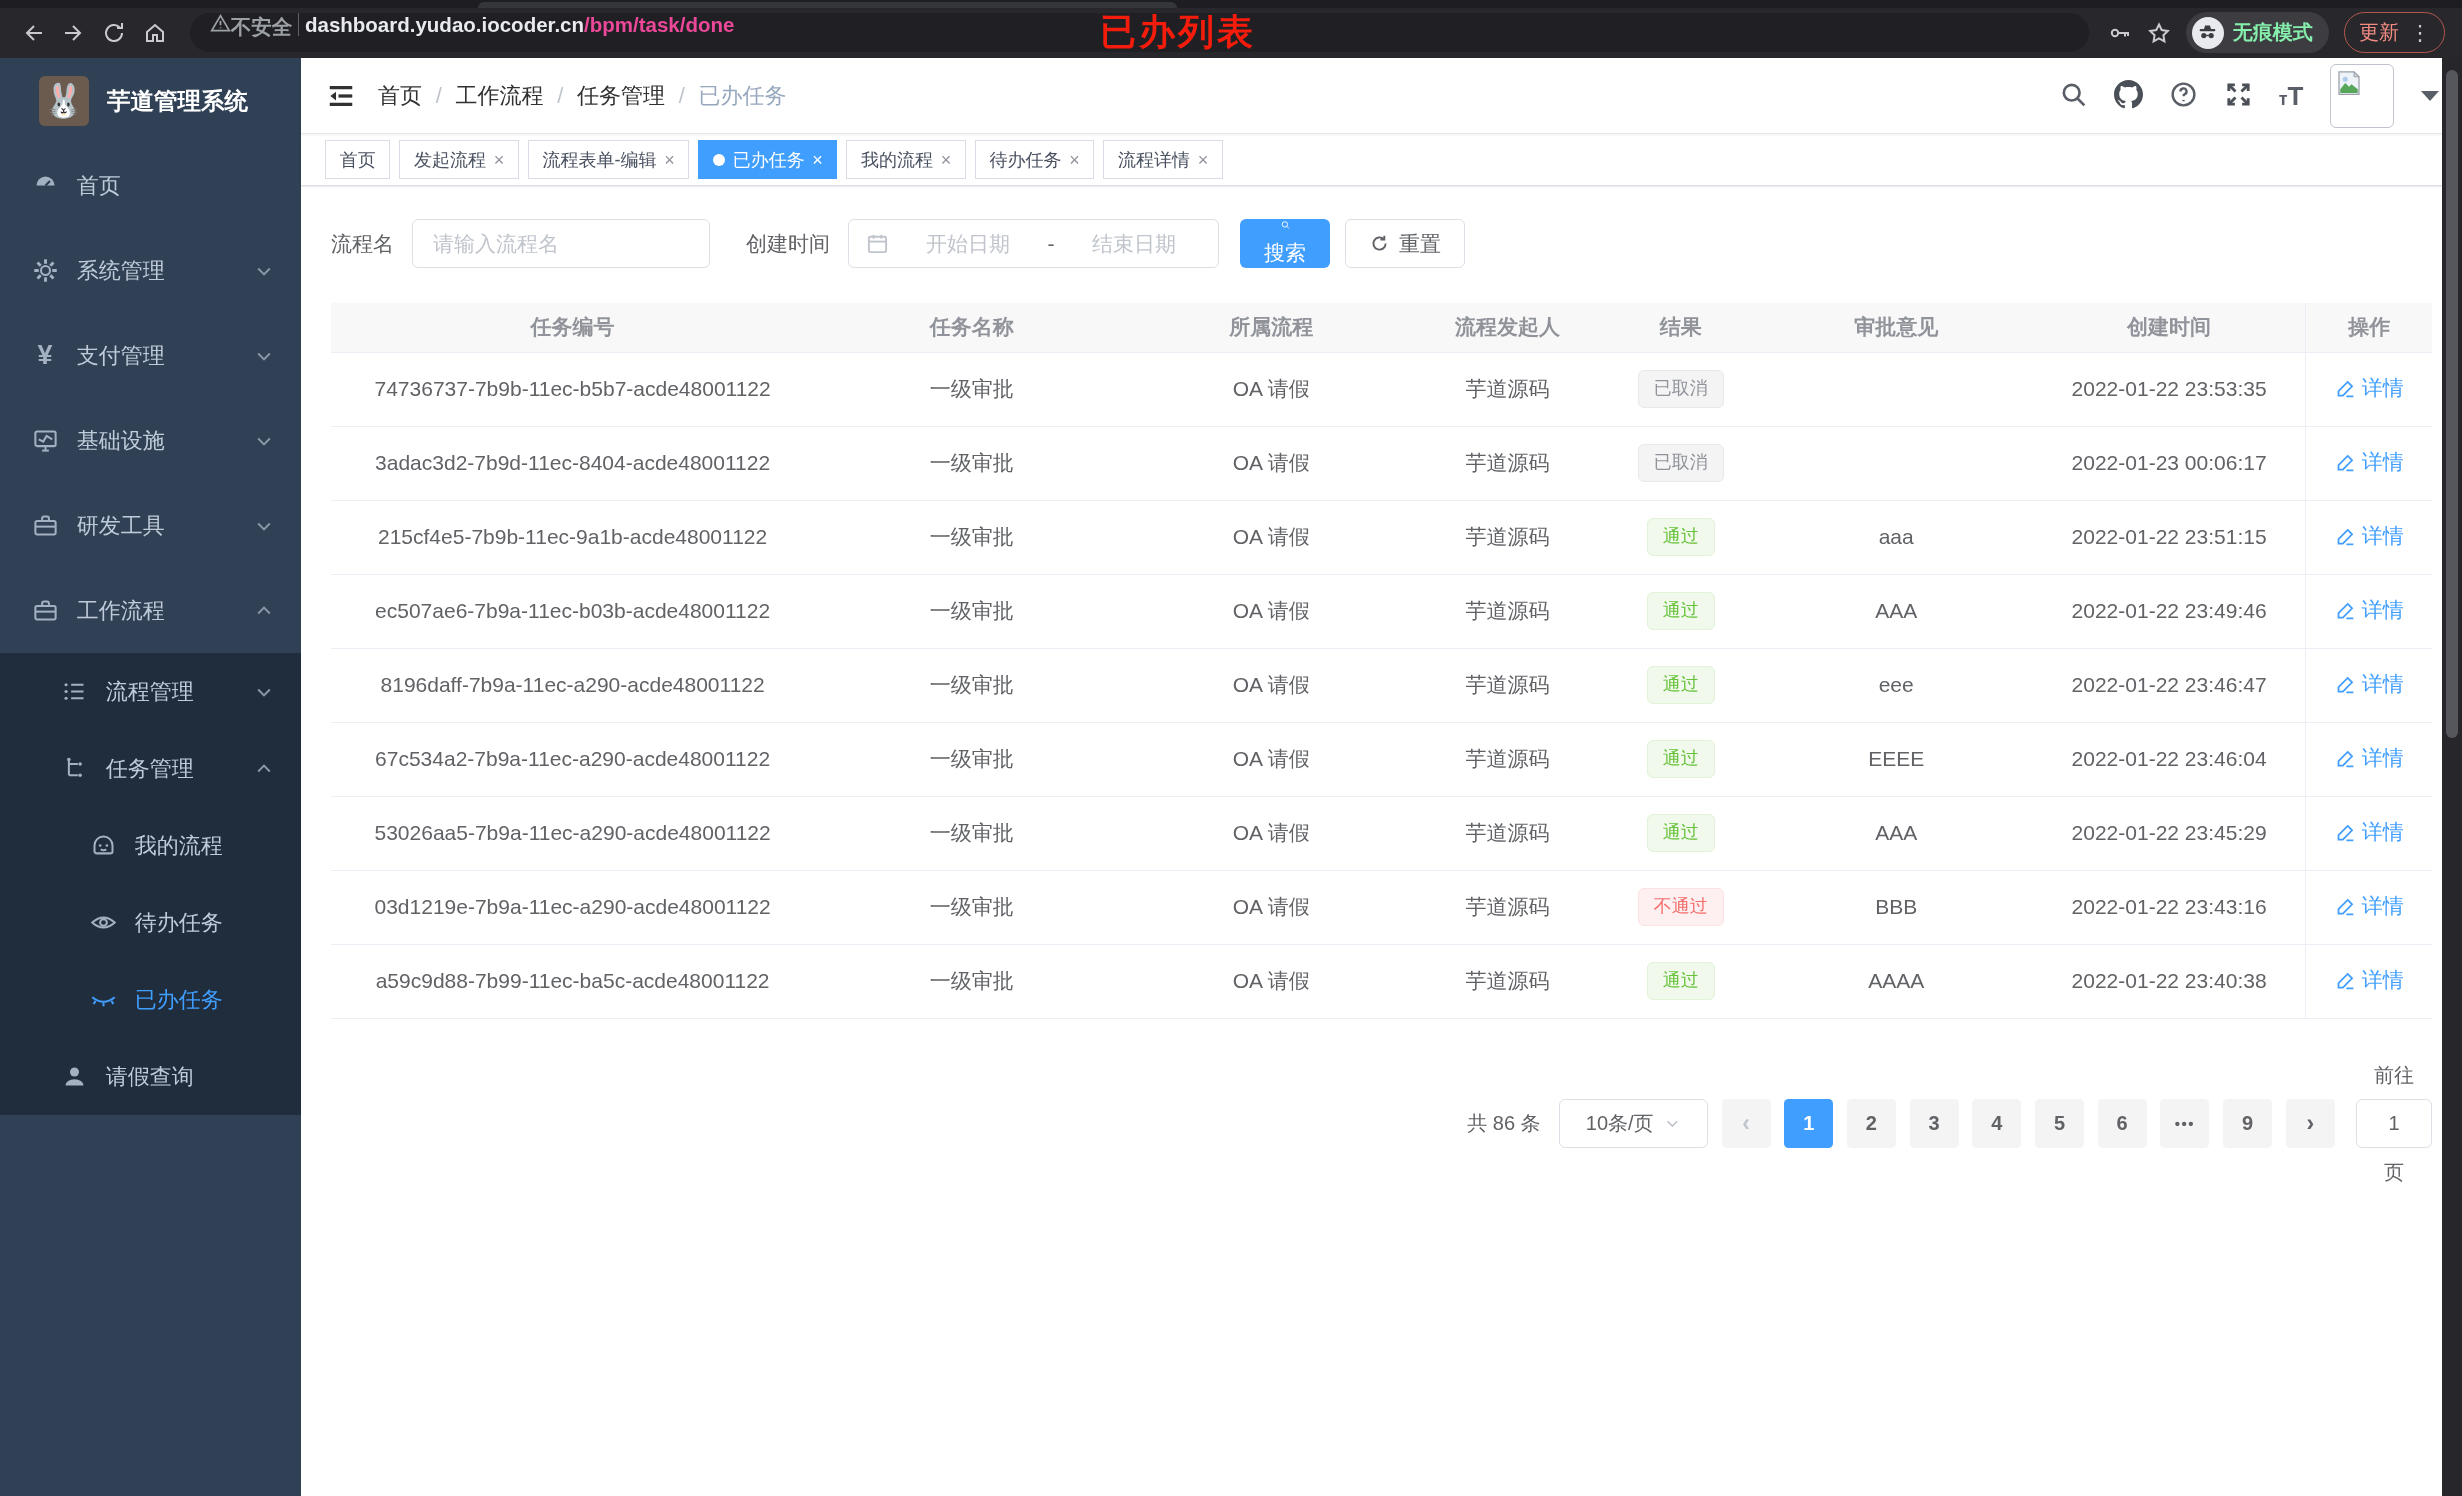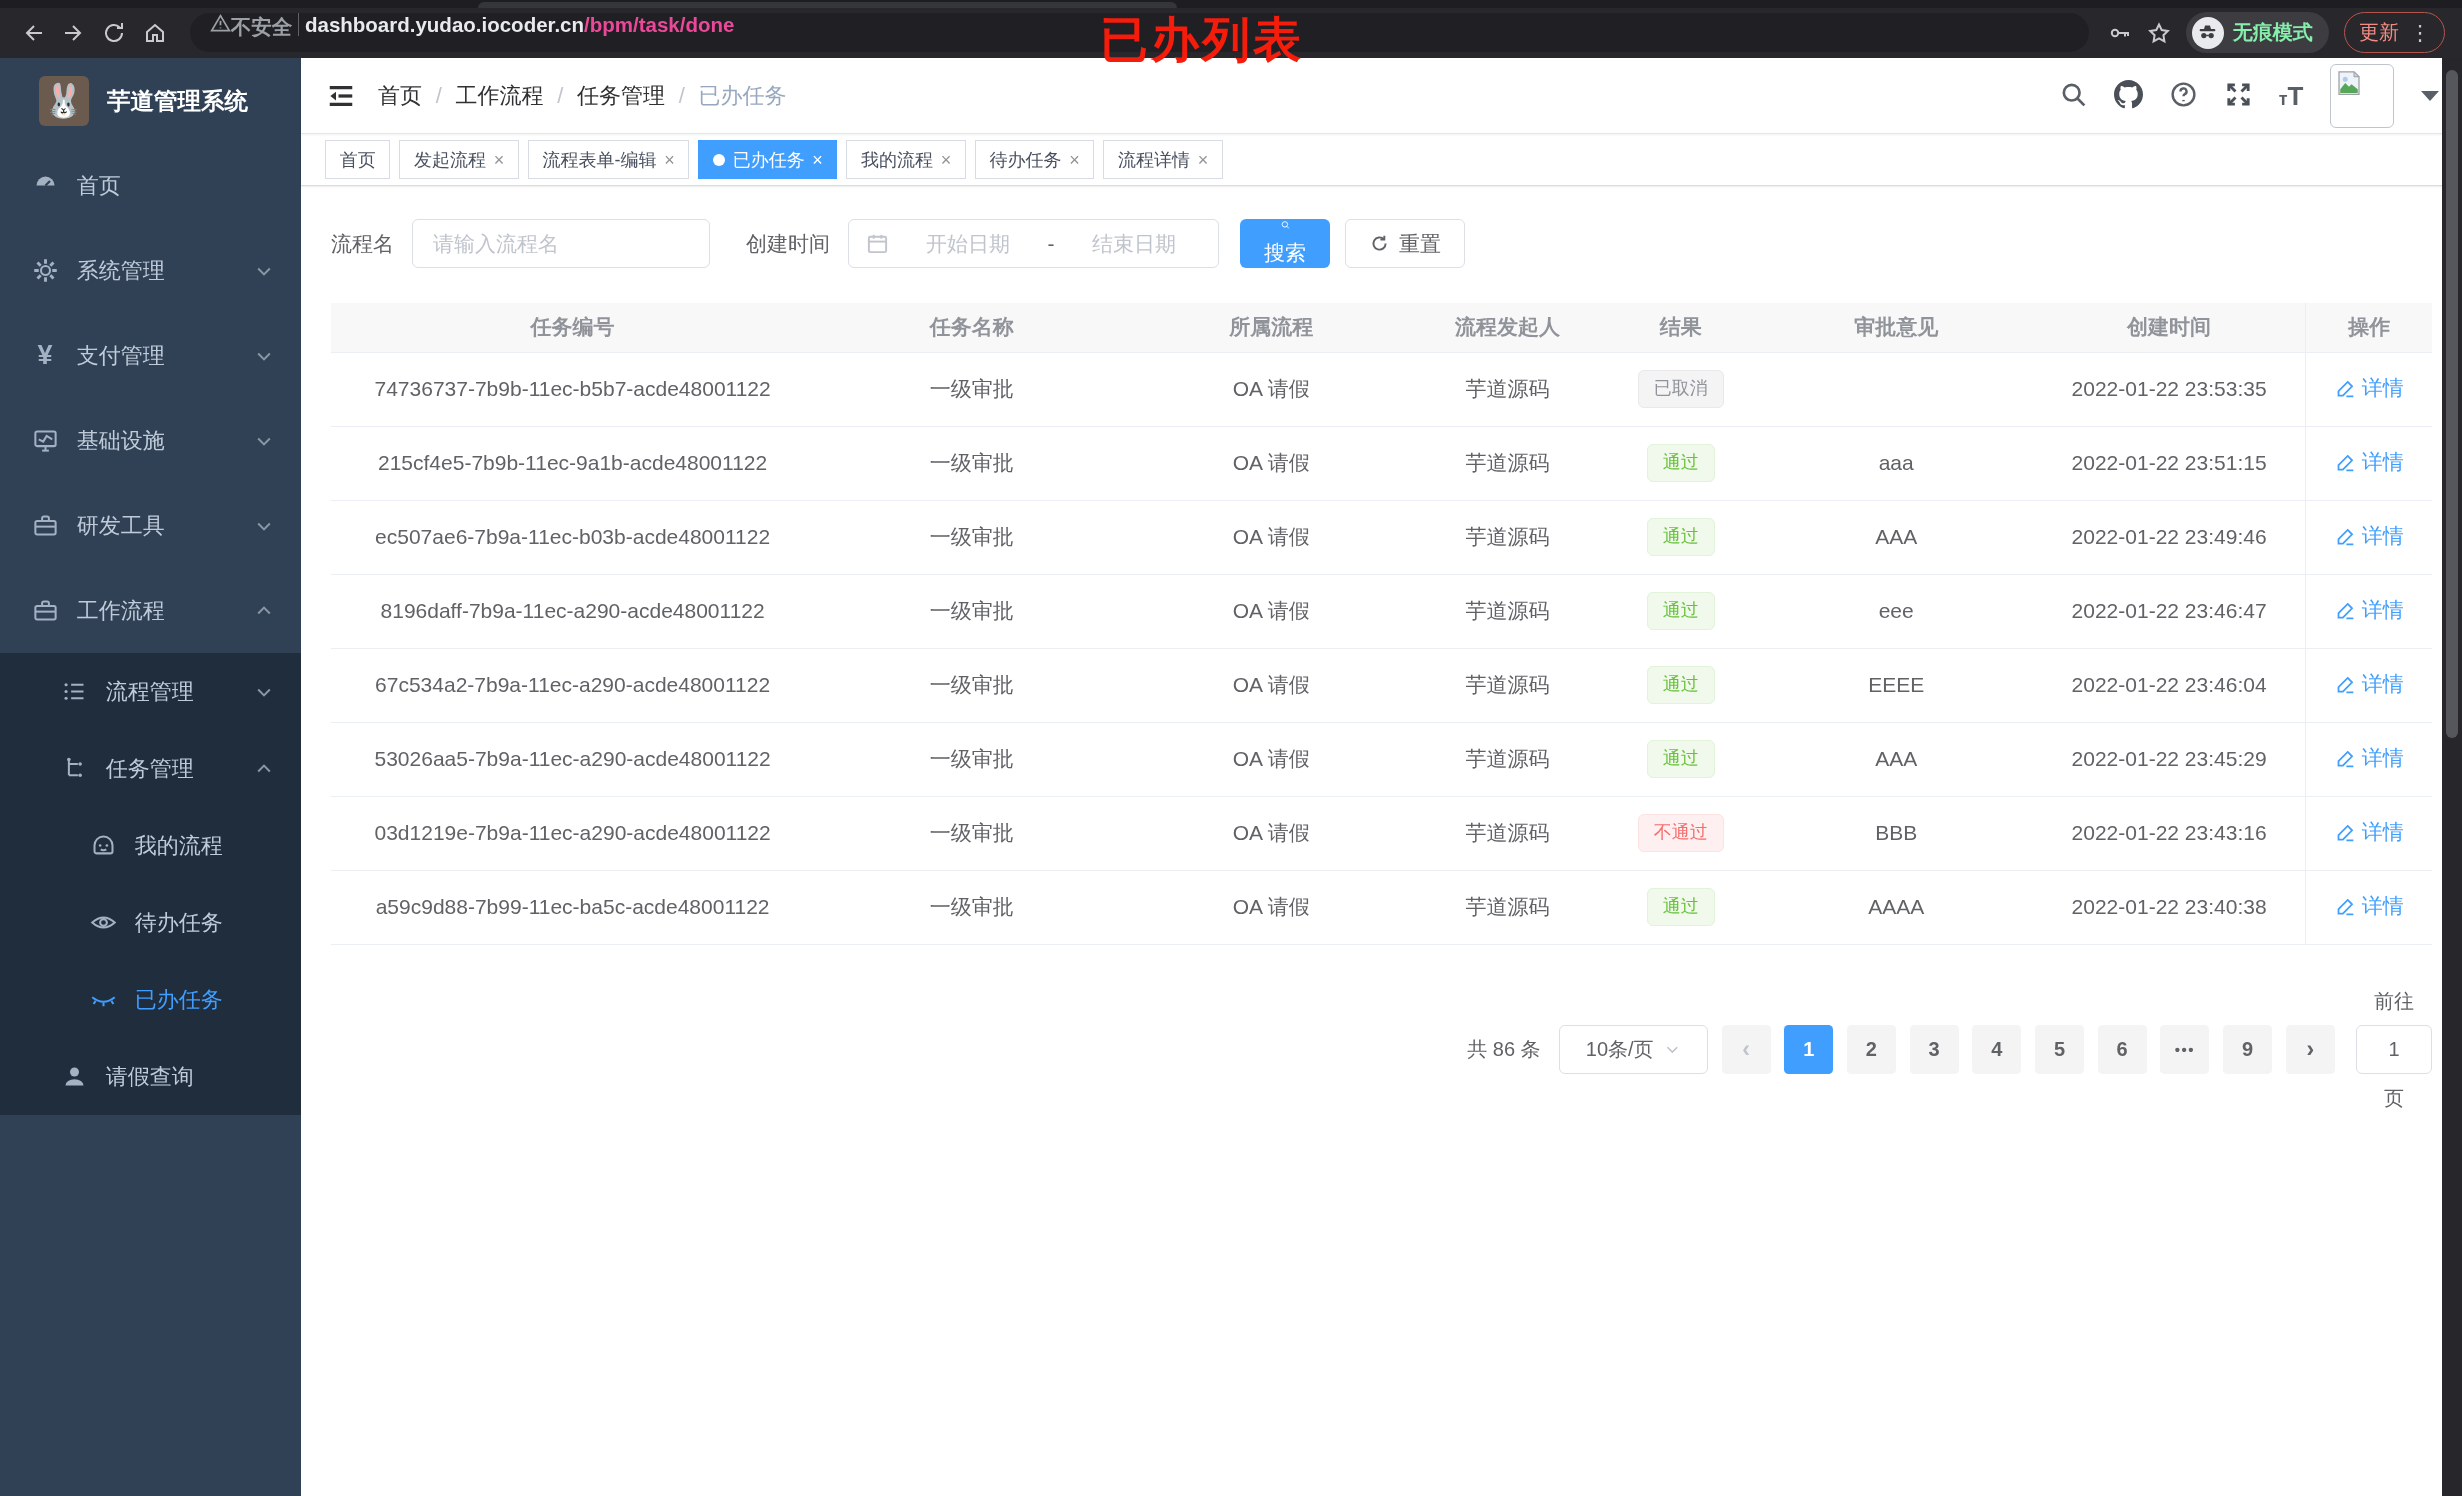--- a/index.html
+++ b/index.html
@@ -19,21 +19,21 @@
   .url-host { color:#e8eaed; font-size:20.5px; white-space:nowrap; }
   .url-path { color:#ec4899; font-size:20.5px; white-space:nowrap; }
   .chrome-right { display:flex; align-items:center; gap:15px; }
   .chrome-right svg { width:24px; height:24px; }
   .incog-pill { height:41px; background:#3c3c41; border-radius:20.5px; display:flex; align-items:center; gap:9px; padding:0 16.7px 0 6px; }
   .incog-circle { width:32px; height:32px; border-radius:50%; background:#e8eaed; display:flex; align-items:center; justify-content:center; }
   .incog-label { color:#86efac; font-size:20px;font-weight:bold; }
   .update-pill { height:41px; border:1.5px solid #b3564e; border-radius:20.5px; display:flex; align-items:center; gap:10.6px; padding:0 13.7px; }
   .update-label { color:#f28b82; font-size:20px; }
   .kebab { color:#c8cacd; font-size:21px; letter-spacing:0; line-height:1; }
-  .annotation { position:absolute; left:1100px; top:7.6px; font-size:48px; font-weight:600; color:#f51c0c; letter-spacing:3px; z-index:60; pointer-events:none; }
+  .annotation { position:absolute; left:1100px; top:7.6px; font-size:36px; font-weight:600; color:#f51c0c; letter-spacing:3px; z-index:60; pointer-events:none; }
 
   
   .app { display:flex; width:100%; height:1439px; }
 
   
   .sidebar { width:301px; background:#304156; color:#bfcbd9; flex-shrink:0; overflow:hidden; }
   .logo-row { height:85px; display:flex; align-items:center; padding-left:39px; gap:18px; }
   .logo-img { width:50px; height:50px; border-radius:6px; background:#6b5a4e; display:flex; align-items:center; justify-content:center; font-size:33px; }
   .logo-title { color:#fff; font-size:23.5px; font-weight:bold; }
   .menu-item { height:85px; display:flex; align-items:center; padding:0 27px 0 30px; font-size:22px; color:#bfcbd9; cursor:pointer; }
@@ -521,20 +521,36 @@
             <td>2022-01-22 23:53:35</td>
             <td class="op-col"><span class="detail-link">
                   <svg viewBox="0 0 24 24">
                     <path d="M14.5 4.5 l5 5 L9 20 H4 v-5 Z"></path>
                     <line x1="13" y1="21" x2="21" y2="21"></line>
                   </svg>
                   <span>详情</span>
                 </span></td>
           </tr>
           <tr>
+            <td>3adac3d2-7b9d-11ec-8404-acde48001122</td>
+            <td>一级审批</td>
+            <td>OA 请假</td>
+            <td>芋道源码</td>
+            <td><span class="tag-badge tb-info">已取消</span></td>
+            <td></td>
+            <td>2022-01-23 00:06:17</td>
+            <td class="op-col"><span class="detail-link">
+                  <svg viewBox="0 0 24 24">
+                    <path d="M14.5 4.5 l5 5 L9 20 H4 v-5 Z"></path>
+                    <line x1="13" y1="21" x2="21" y2="21"></line>
+                  </svg>
+                  <span>详情</span>
+                </span></td>
+          </tr>
+          <tr>
             <td>215cf4e5-7b9b-11ec-9a1b-acde48001122</td>
             <td>一级审批</td>
             <td>OA 请假</td>
             <td>芋道源码</td>
             <td><span class="tag-badge tb-success">通过</span></td>
             <td>aaa</td>
             <td>2022-01-22 23:51:15</td>
             <td class="op-col"><span class="detail-link">
                   <svg viewBox="0 0 24 24">
                     <path d="M14.5 4.5 l5 5 L9 20 H4 v-5 Z"></path>

